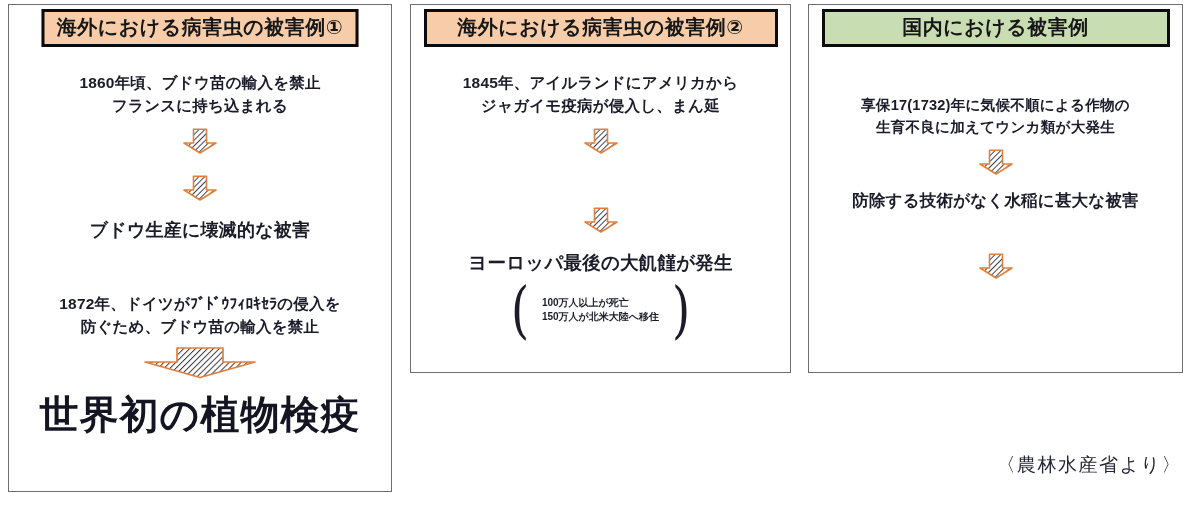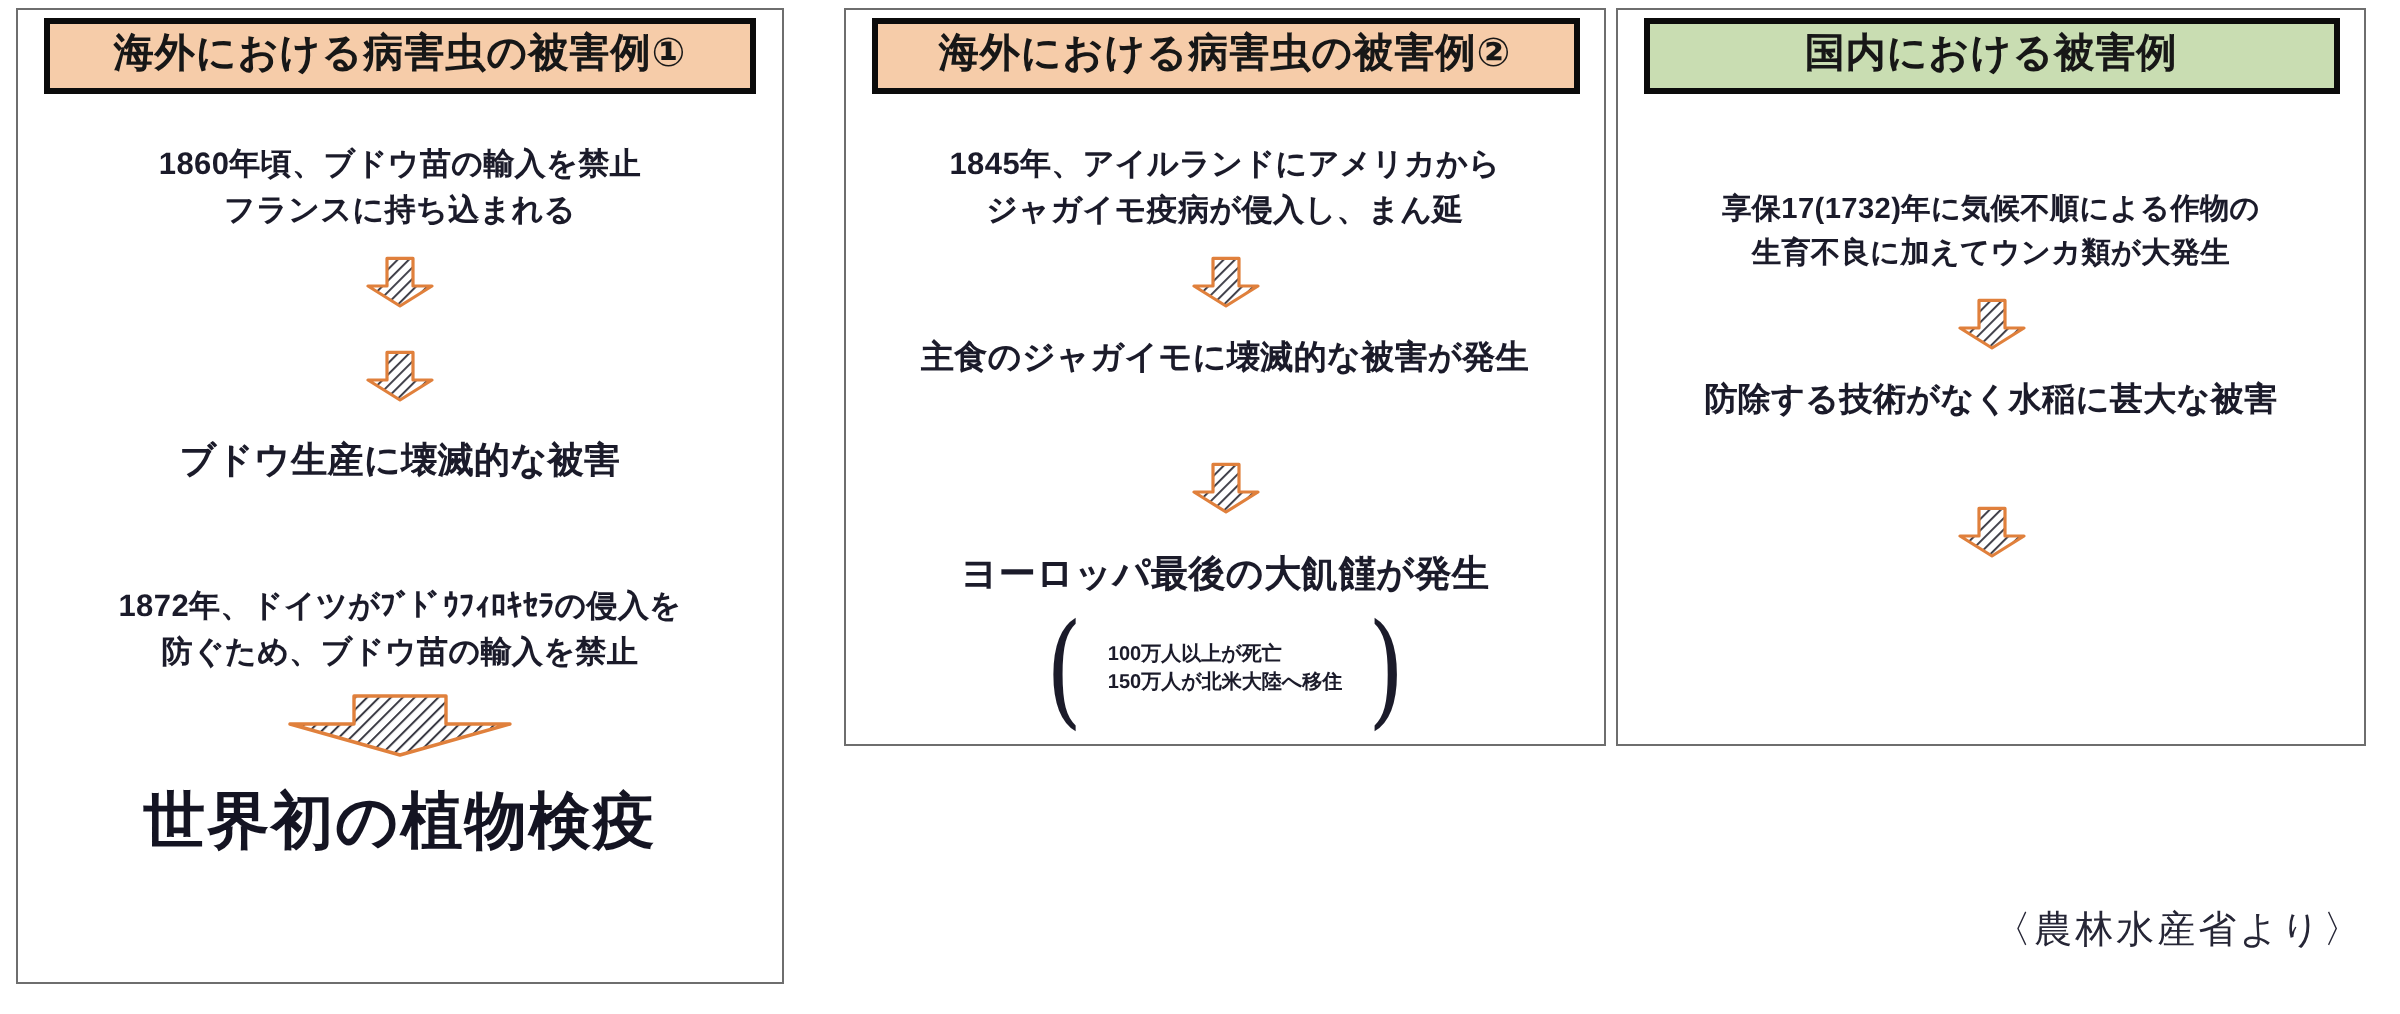--- a/index.html
+++ b/index.html
@@ -14,33 +14,33 @@
   .canvas{position:absolute;inset:0;}
 
   
   .panel{
     position:absolute;
     background:#fff;
     border:1.5px solid #6e6e6e;
     box-sizing:border-box;
   }
   #panel-1{left:8px;top:4px;width:384px;height:488px;}
-  #panel-2{left:410px;top:4px;width:381px;height:369px;margin-left:12px;}
+  #panel-2{left:410px;top:4px;width:381px;height:369px;}
   #panel-3{left:808px;top:4px;width:375px;height:369px;padding-left:32px;}
 
   
   .hdr-wrap{
     position:absolute;left:50%;transform:translateX(-50%);
     top:4px;
     box-sizing:border-box;
     border:3.5px solid #0b0b0b;
     display:flex;align-items:center;justify-content:center;
     padding:2px 0 4px;
   }
-  #panel-1 .hdr-wrap{width:356px;height:38px;}
+  #panel-1 .hdr-wrap{width:317px;height:38px;}
   #panel-2 .hdr-wrap{width:354px;height:38px;}
   #panel-3 .hdr-wrap{width:348px;height:38px;}
   .hdr-title{
     font-size:20px;font-weight:700;color:#171717;
     letter-spacing:.5px;white-space:nowrap;line-height:1;
   }
 
   
   .body{
     position:absolute;left:0;right:0;top:46px;bottom:0;
@@ -55,21 +55,21 @@
     line-height:1.5;
     letter-spacing:.2px;
     white-space:nowrap;
   }
   .step .ln{display:block;}
   .step.small{font-size:14.6px;margin-top:24px;}
   .step.tight{letter-spacing:-.2px;}
 
   
   .finale{
-    font-size:31px;font-weight:700;color:#141422;
+    font-size:39px;font-weight:700;color:#141422;
     letter-spacing:1px;line-height:1.2;white-space:nowrap;
   }
 
   
   .arrow{display:block;}
   .arrow.small{width:34px;height:26px;}
   .arrow.wide{width:112px;height:34px;}
 
   
   .bracket-note{
@@ -182,23 +182,20 @@
       </div>
 
       <div class="sp" style="height:10px"></div>
       <span class="arrow small">
         <svg viewBox="0 0 34 26" width="34" height="26" aria-hidden="true">
           <path d="M10.5,1.2 H23.5 V15.0 H33 L17,25 L1,15 H10.5 Z" fill="url(#hatchA)" stroke="#E0803C" stroke-width="1.6" stroke-linejoin="round"></path>
         </svg>
       </span>
       <div class="sp" style="height:13px"></div>
 
-      <div class="step" style="font-size:16.5px">
-        <span class="ln">主食のジャガイモに壊滅的な被害が発生</span>
-      </div>
 
       <div class="sp" style="height:40px"></div>
       <span class="arrow small">
         <svg viewBox="0 0 34 26" width="34" height="26" aria-hidden="true">
           <path d="M10.5,1.2 H23.5 V15.0 H33 L17,25 L1,15 H10.5 Z" fill="url(#hatchA)" stroke="#E0803C" stroke-width="1.6" stroke-linejoin="round"></path>
         </svg>
       </span>
       <div class="sp" style="height:16px"></div>
 
       <div class="step" style="font-size:18.5px">

